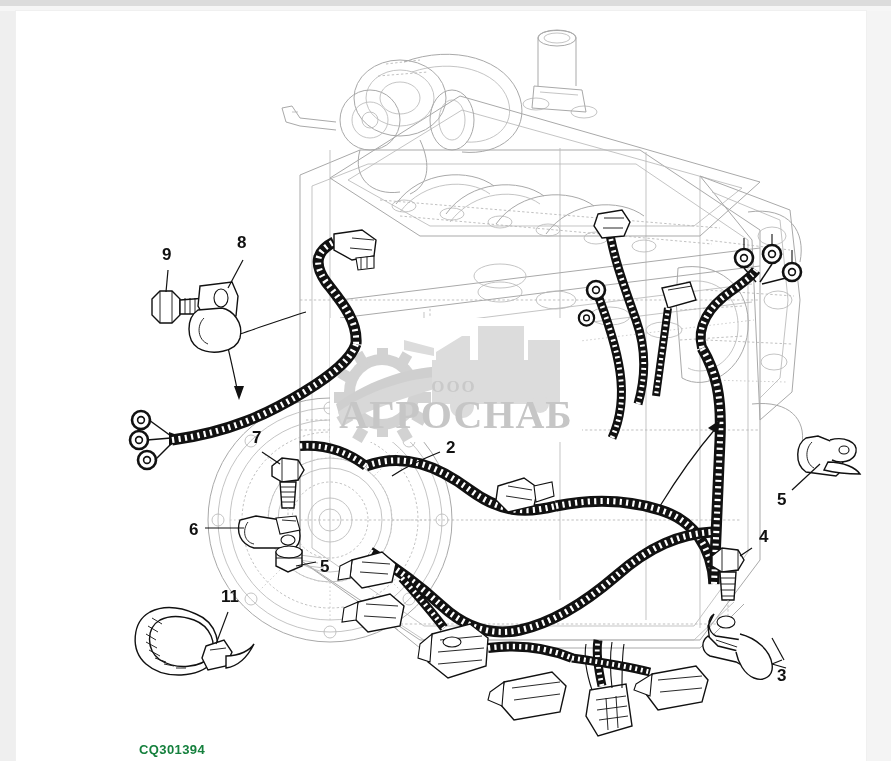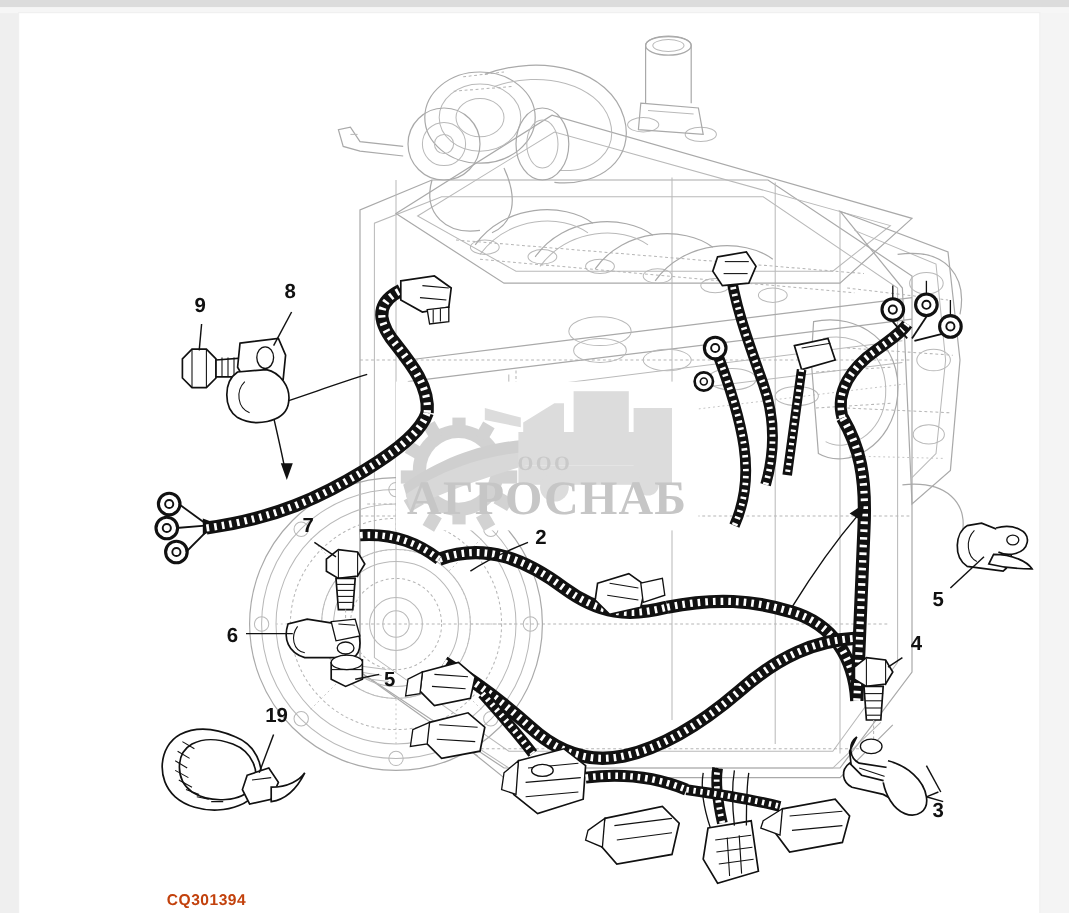--- a/index.html
+++ b/index.html
@@ -7,21 +7,21 @@
   body{width:891px;height:761px;overflow:hidden;font-family:"Liberation Sans",sans-serif;}
   #page{position:relative;width:891px;height:761px;background:#f2f2f2;}
   #topbar{position:absolute;left:0;top:0;width:891px;height:6px;background:#dcdcdc;}
   #topbar2{position:absolute;left:0;top:6px;width:891px;height:5px;background:#f6f6f6;}
   #sheet{position:absolute;left:16px;top:11px;width:850px;height:750px;background:#ffffff;
          box-shadow:0 0 0 1px #f0f0f0;}
   #gutterL{position:absolute;left:0;top:11px;width:16px;height:750px;background:#efefef;}
   #gutterR{position:absolute;left:866px;top:11px;width:25px;height:750px;background:#f4f4f4;}
   #art{position:absolute;left:0;top:0;width:891px;height:761px;pointer-events:none;}
   #partno{position:absolute;left:139px;top:742px;font-size:13px;font-weight:bold;
-          letter-spacing:.4px;color:#c2410c;white-space:nowrap;}
+          letter-spacing:.4px;color:#15803d;white-space:nowrap;}
   .callout{position:absolute;font-size:17px;font-weight:bold;color:#111;
            font-family:"Liberation Sans",sans-serif;}
 </style>
 </head>
 <body>
 
 <div id="page">
 
   <div id="topbar"></div>
   <div id="topbar2"></div>
@@ -527,17 +527,17 @@
 
   <div class="callout" style="left:446px;top:438px">2</div>
   <div class="callout" style="left:777px;top:666px">3</div>
   <div class="callout" style="left:759px;top:527px">4</div>
   <div class="callout" style="left:320px;top:557px">5</div>
   <div class="callout" style="left:189px;top:520px">6</div>
   <div class="callout" style="left:252px;top:428px">7</div>
   <div class="callout" style="left:237px;top:233px">8</div>
   <div class="callout" style="left:162px;top:245px">9</div>
   <div class="callout" style="left:777px;top:490px">5</div>
-  <div class="callout" style="left:221px;top:587px">19</div>
+  <div class="callout" style="left:221px;top:587px">11</div>
 
   <div id="partno">CQ301394</div>
 
 </div>
 
 </body></html>

